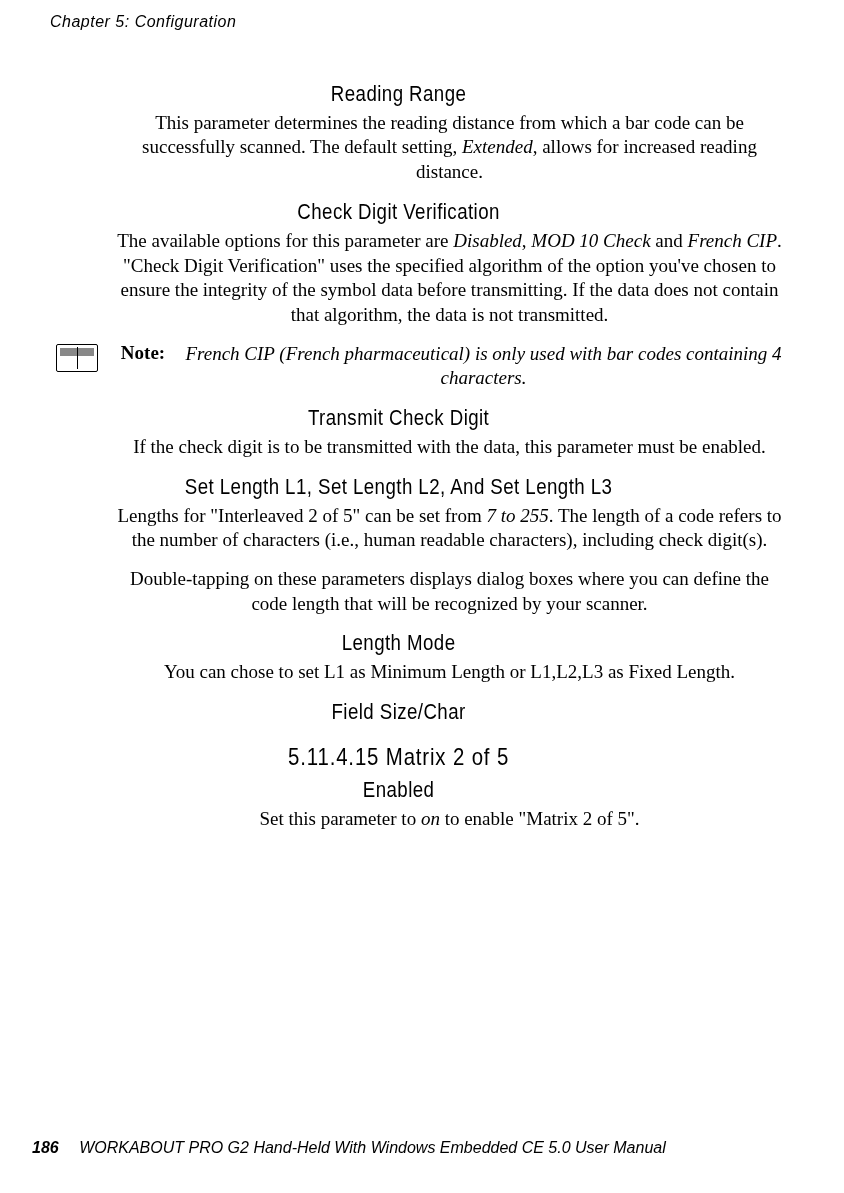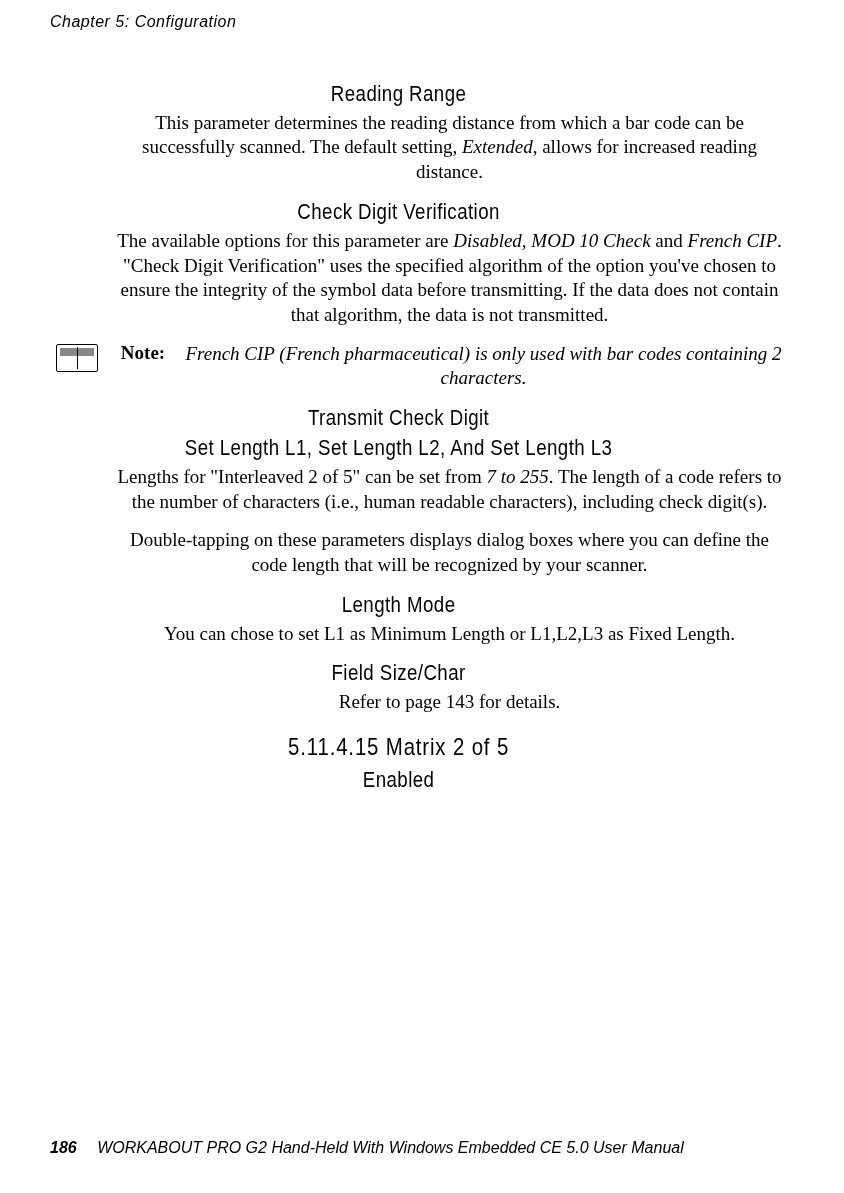--- a/index.html
+++ b/index.html
@@ -119,21 +119,21 @@
       transform-origin: left center;
       white-space: nowrap;
     }
     .italic {
       font-style: italic;
       margin-top: 32px;
     }
     .footer {
       position: absolute;
       bottom: 36px;
-      left: 50px;
+      left: 32px;
       font-style: italic;
       font-family: Arial, Helvetica, sans-serif;
       font-size: 16px;
     }
     .footer .page-num {
       font-weight: bold;
       font-style: italic;
       margin-right: 16px;
     }
   </style>
@@ -156,41 +156,44 @@
     <p class="body-text">
       <span>The available options for this parameter are </span><span class="italic">Disabled</span><span>, </span><span class="italic">MOD 10 Check</span><span> and </span><span class="italic">French CIP</span><span>. "Check Digit Verification" uses the specified algorithm of the option you've chosen to ensure the integrity of the symbol data before transmitting. If the data does not contain that algorithm, the data is not transmitted.</span>
     </p>
 
     <div class="note-block">
       <div class="note-icon-wrapper">
         <div class="note-icon"></div>
       </div>
       <div class="note-text">
         <span class="note-label">Note:</span>
-        <span class="note-body">French CIP (French pharmaceutical) is only used with bar codes containing 2 characters.</span>
+        <span class="note-body">French CIP (French pharmaceutical) is only used with bar codes containing 4 characters.</span>
       </div>
     </div>
 
     <div class="subheading">Transmit Check Digit</div>
+    <p class="body-text">If the check digit is to be transmitted with the data, this parameter must be enabled.</p>
 
     <div class="subheading">Set Length L1, Set Length L2, And Set Length L3</div>
     <p class="body-text">
       <span>Lengths for "Interleaved 2 of 5" can be set from </span><span class="italic">7 to 255</span><span>. The length of a code refers to the number of characters (i.e., human readable characters), including check digit(s).</span>
     </p>
     <p class="body-text">Double-tapping on these parameters displays dialog boxes where you can define the code length that will be recognized by your scanner.</p>
 
     <div class="subheading">Length Mode</div>
     <p class="body-text">You can chose to set L1 as Minimum Length or L1,L2,L3 as Fixed Length.</p>
 
     <div class="subheading">Field Size/Char</div>
-    <p class="body-text">Refer to page 143 for details.</p>
 
     <div class="section-heading">5.11.4.15 Matrix 2 of 5</div>
 
     <div class="subheading">Enabled</div>
+    <p class="body-text">
+      <span>Set this parameter to </span><span class="italic">on</span><span> to enable "Matrix 2 of 5".</span>
+    </p>
 
   </div>
 </div>
 
 <div class="footer">
   <span class="page-num">186</span>
   <span>WORKABOUT PRO G2 Hand-Held With Windows Embedded CE 5.0 User Manual</span>
 </div>
 
 </body></html>

